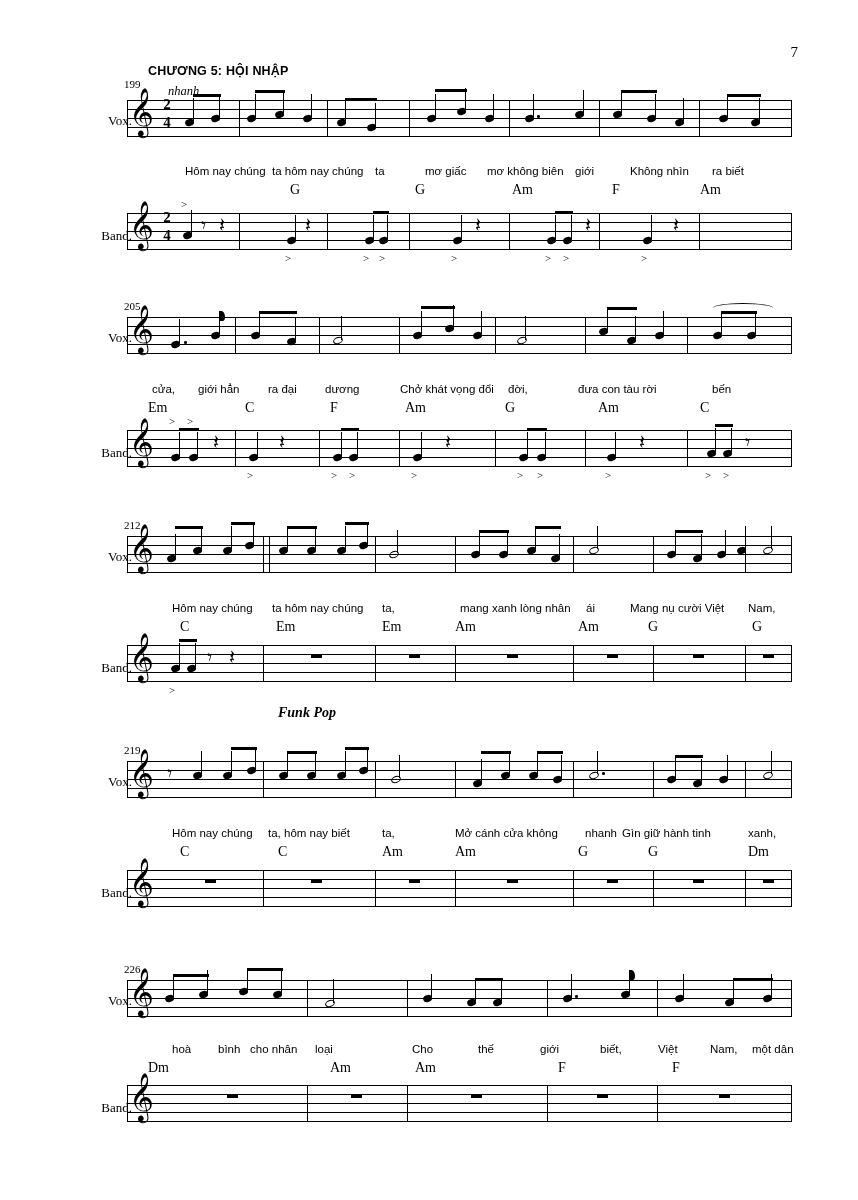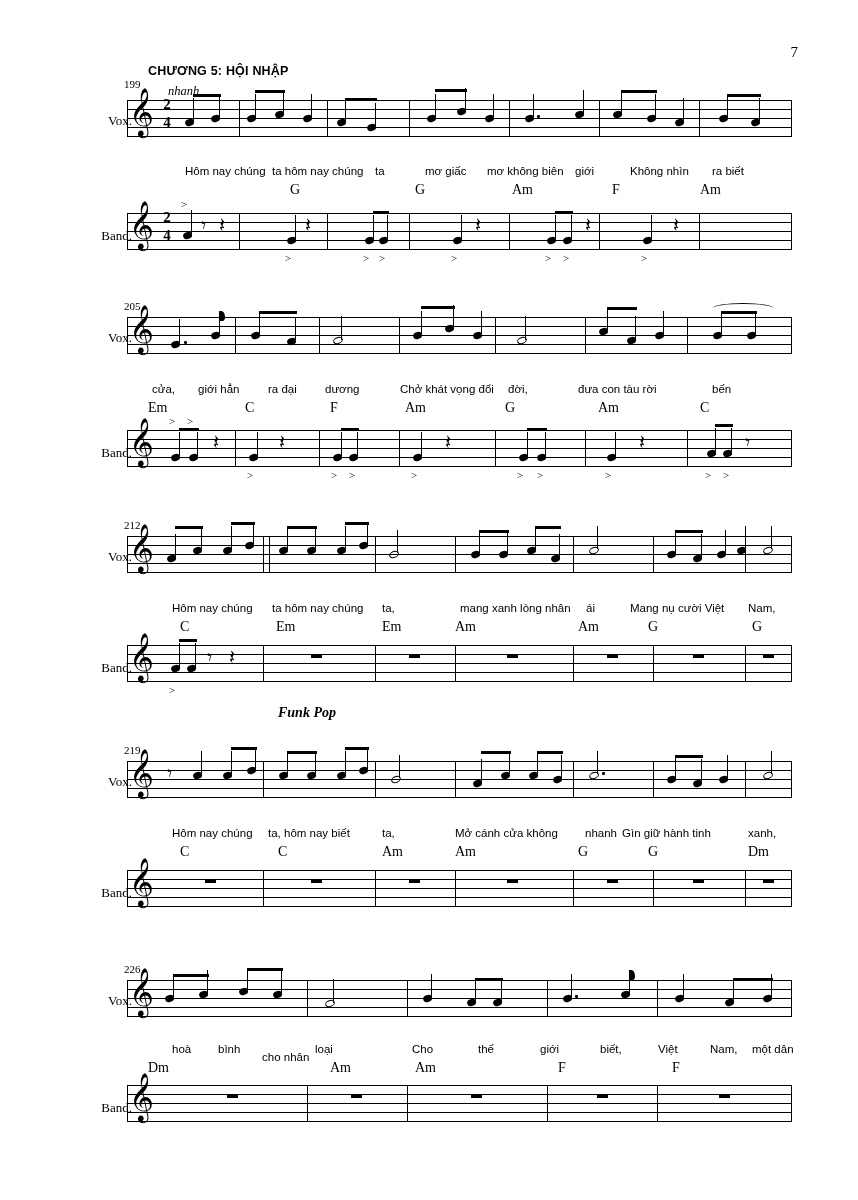--- a/index.html
+++ b/index.html
@@ -743,21 +743,21 @@
         <div class="stem" style="left:556px; top:-6px; height:23px;"></div>
       <div class="note" style="left:598px; top:19px;"></div>
         <div class="stem" style="left:606px; top:-2px; height:23px;"></div>
       <div class="note" style="left:636px; top:15px;"></div>
         <div class="stem" style="left:644px; top:-6px; height:23px;"></div>
       <div class="beam" style="left:606px; top:-2px; width:40px;"></div>
     </div>
 
     <div class="lyric" style="left:172px; top:1043px;">hoà</div>
     <div class="lyric" style="left:218px; top:1043px;">bình</div>
-    <div class="lyric" style="left:262px; top:1043px;margin-top:8px;">cho nhân</div>
+    <div class="lyric" style="left:250px; top:1043px;">cho nhân</div>
     <div class="lyric" style="left:315px; top:1043px;">loại</div>
     <div class="lyric" style="left:412px; top:1043px;">Cho</div>
     <div class="lyric" style="left:478px; top:1043px;">thế</div>
     <div class="lyric" style="left:540px; top:1043px;">giới</div>
     <div class="lyric" style="left:600px; top:1043px;">biết,</div>
     <div class="lyric" style="left:658px; top:1043px;">Việt</div>
     <div class="lyric" style="left:710px; top:1043px;">Nam,</div>
     <div class="lyric" style="left:752px; top:1043px;">một dân</div>
 
     <div class="chord" style="left:148px; top:1060px;">Dm</div>

